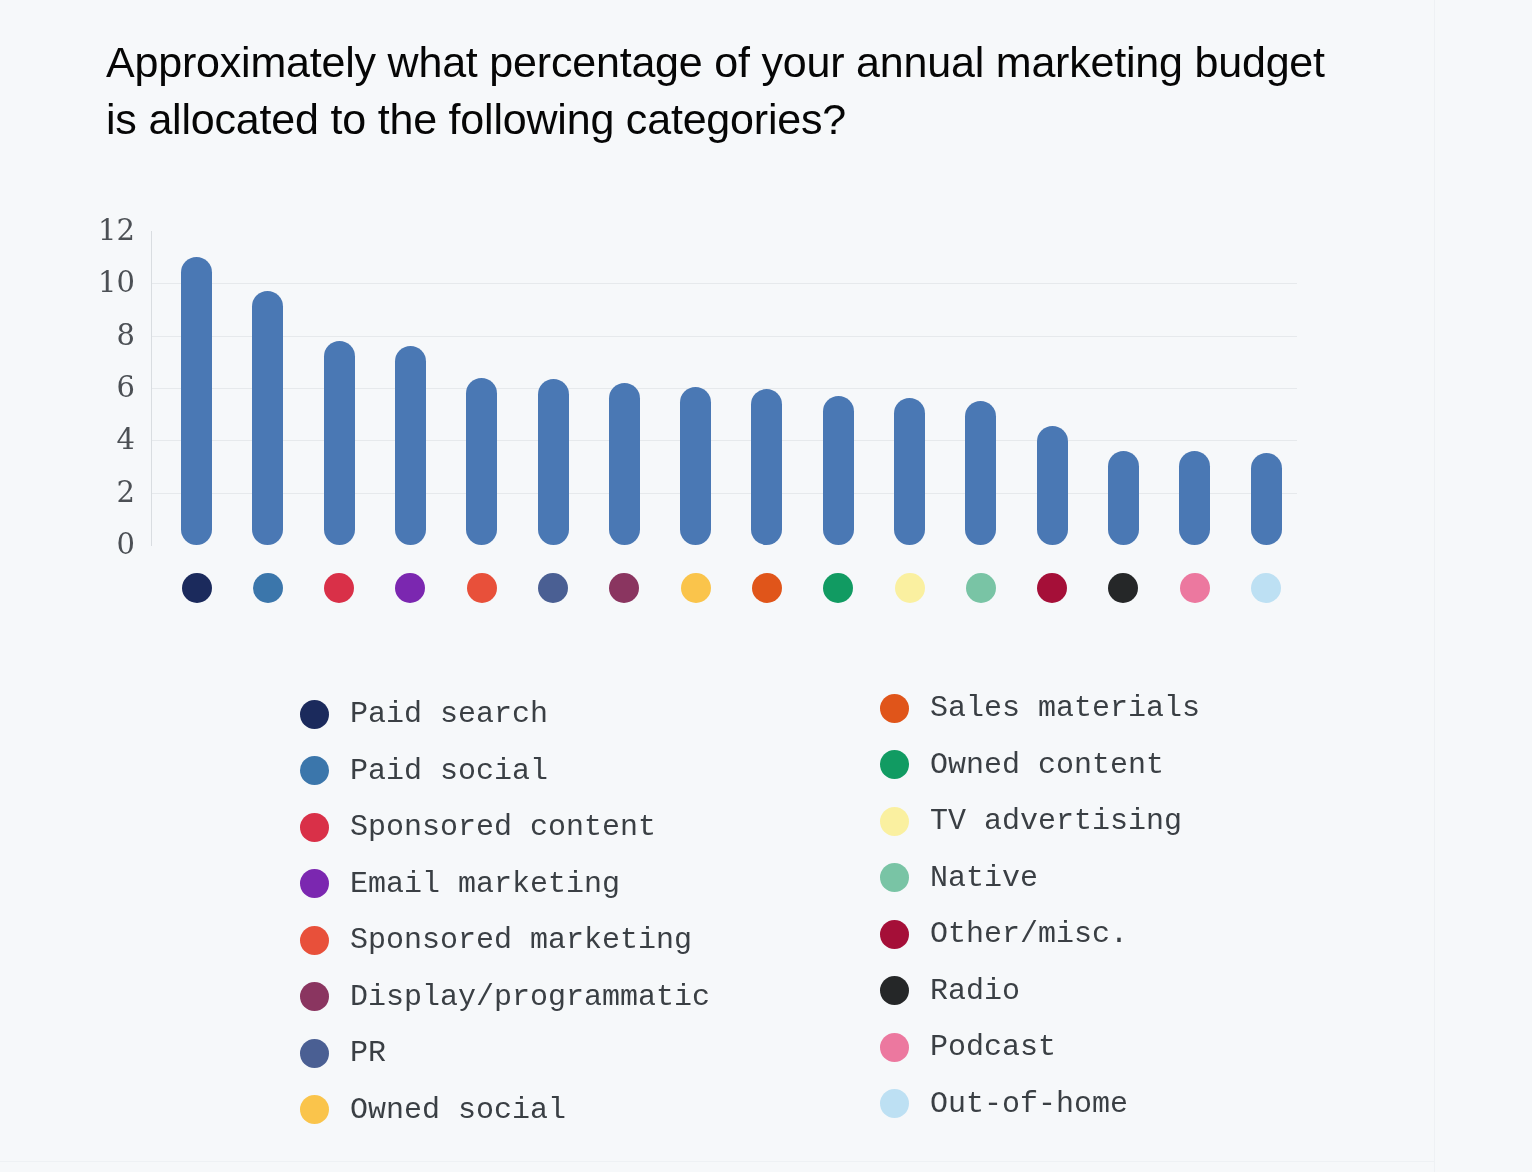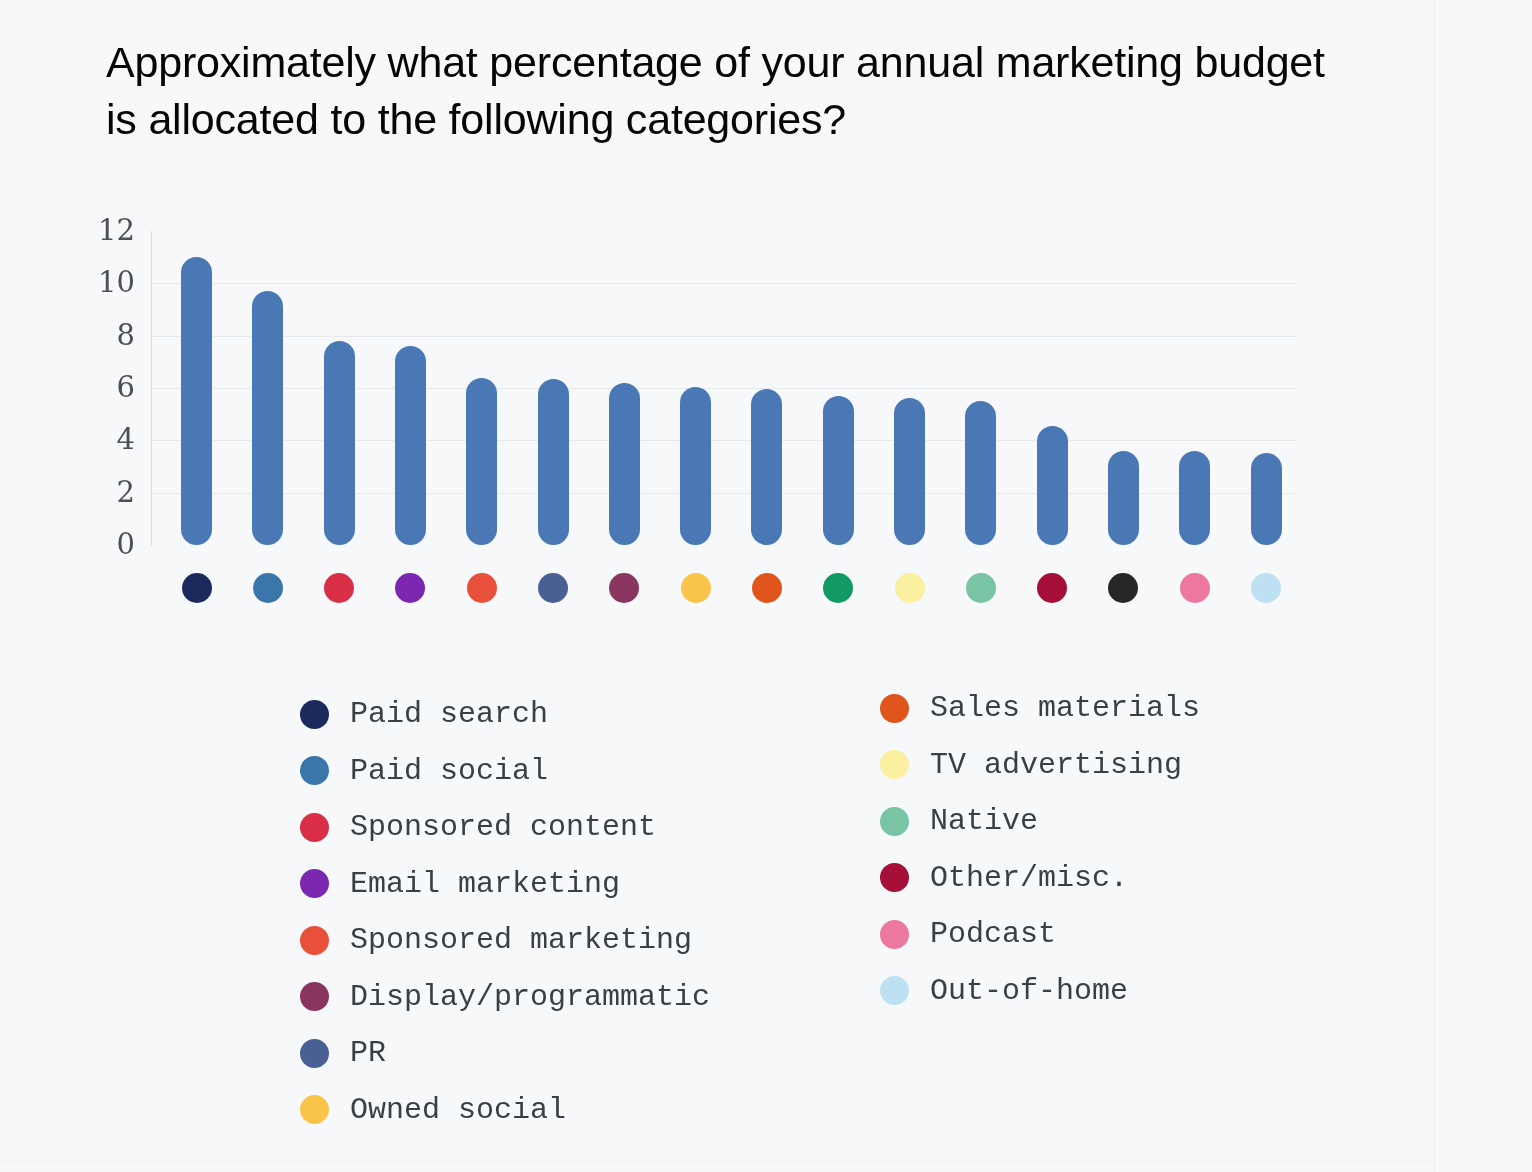--- a/index.html
+++ b/index.html
@@ -258,32 +258,40 @@
           <span class="legend-swatch" style="background: rgb(250, 196, 75);"></span>
           <span class="legend-label">Owned social</span>
         </div>
       </div>
     <div class="legend-col" id="legend-col-right" style="top: -6px;">
         <div class="legend-item">
           <span class="legend-swatch" style="background: rgb(224, 85, 26);"></span>
           <span class="legend-label">Sales materials</span>
         </div>
         <div class="legend-item">
+          <span class="legend-swatch" style="background: rgb(17, 155, 98);"></span>
+          <span class="legend-label">Owned content</span>
+        </div>
+        <div class="legend-item">
           <span class="legend-swatch" style="background: rgb(250, 240, 160);"></span>
           <span class="legend-label">TV advertising</span>
         </div>
         <div class="legend-item">
           <span class="legend-swatch" style="background: rgb(121, 196, 165);"></span>
           <span class="legend-label">Native</span>
         </div>
         <div class="legend-item">
           <span class="legend-swatch" style="background: rgb(165, 15, 56);"></span>
           <span class="legend-label">Other/misc.</span>
         </div>
         <div class="legend-item">
+          <span class="legend-swatch" style="background: rgb(37, 39, 40);"></span>
+          <span class="legend-label">Radio</span>
+        </div>
+        <div class="legend-item">
           <span class="legend-swatch" style="background: rgb(236, 120, 159);"></span>
           <span class="legend-label">Podcast</span>
         </div>
         <div class="legend-item">
           <span class="legend-swatch" style="background: rgb(189, 224, 243);"></span>
           <span class="legend-label">Out-of-home</span>
         </div>
       </div>
   </div>
 

